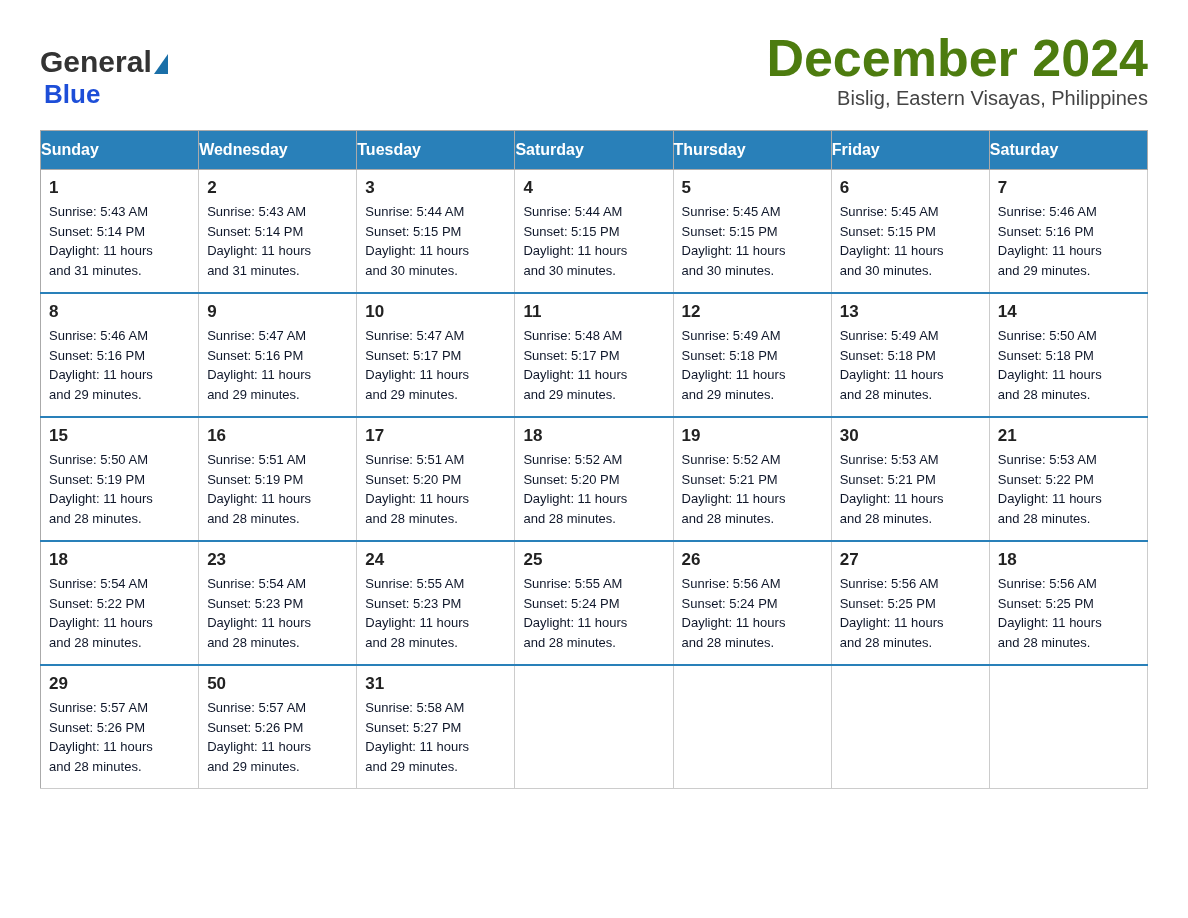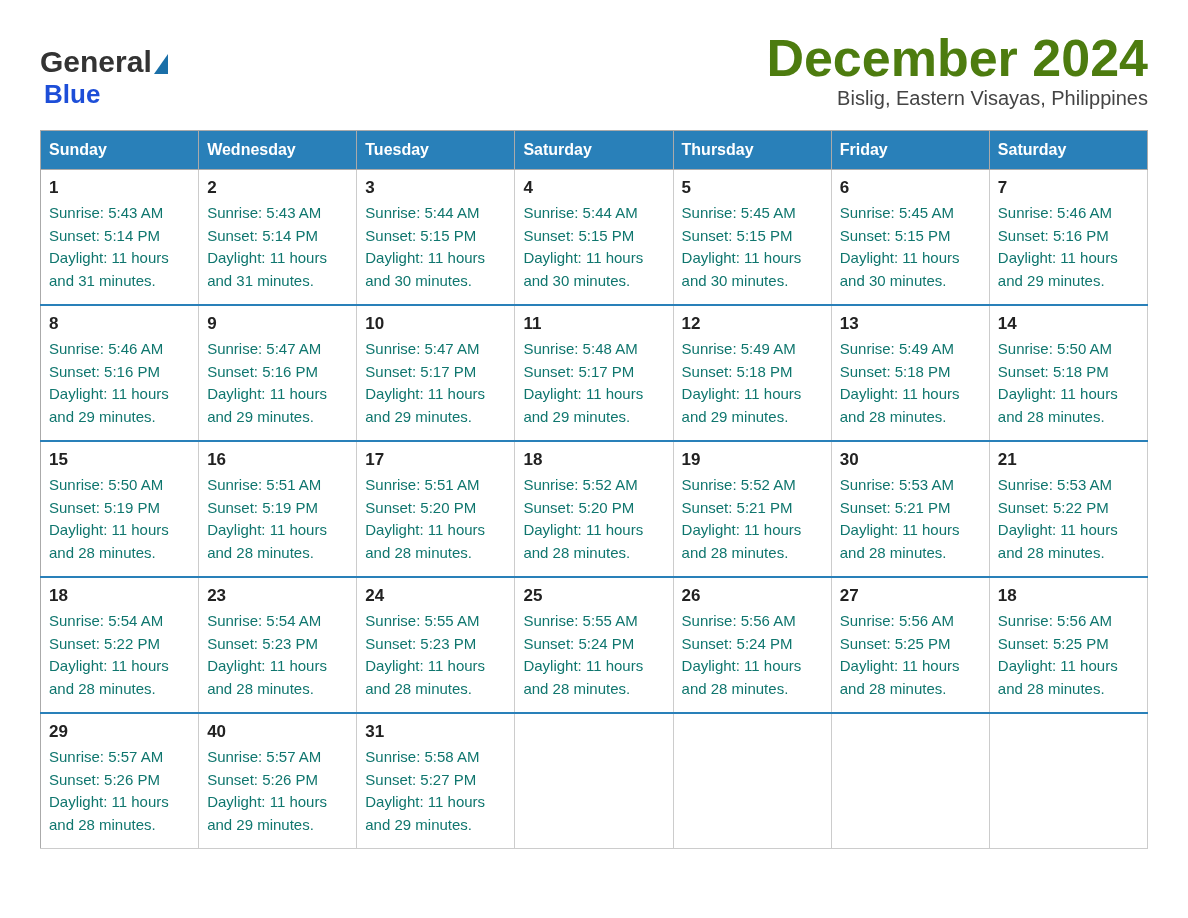--- a/index.html
+++ b/index.html
@@ -37,41 +37,41 @@
     .calendar {
       width: 100%;
       border-collapse: collapse;
       border: 1px solid #aaa;
     }
     .calendar th {
       background-color: #2980b9;
       color: #fff;
       font-size: 16px;
       font-weight: bold;
-      padding: 10px 8px;
+      padding: 10px 0;
       text-align: left;
       border: 1px solid #aaa;
     }
     .calendar td {
       vertical-align: top;
       border: 1px solid #ccc;
       padding: 8px 8px 12px 8px;
       width: 14.28%;
       min-height: 100px;
     }
     .day-number {
       font-size: 17px;
       font-weight: bold;
       color: #222;
       margin-bottom: 4px;
       display: block;
     }
     .day-info {
-      font-size: 15px;
-      color: #0f766e;
+      font-size: 13px;
+      color: #0f172a;
       line-height: 1.5;
     }
     .calendar tr td:first-child {
       border-left: 1px solid #aaa;
     }
     .row-separator td {
       border-top: 2px solid #2980b9;
     }
     .logo-row {
       display: flex;
@@ -255,21 +255,21 @@
           <span class="day-number">18</span>
           <div class="day-info">Sunrise: 5:56 AM<br>Sunset: 5:25 PM<br>Daylight: 11 hours<br>and 28 minutes.</div>
         </td>
       </tr>
       <tr class="row-separator">
         <td>
           <span class="day-number">29</span>
           <div class="day-info">Sunrise: 5:57 AM<br>Sunset: 5:26 PM<br>Daylight: 11 hours<br>and 28 minutes.</div>
         </td>
         <td>
-          <span class="day-number">40</span>
+          <span class="day-number">50</span>
           <div class="day-info">Sunrise: 5:57 AM<br>Sunset: 5:26 PM<br>Daylight: 11 hours<br>and 29 minutes.</div>
         </td>
         <td>
           <span class="day-number">31</span>
           <div class="day-info">Sunrise: 5:58 AM<br>Sunset: 5:27 PM<br>Daylight: 11 hours<br>and 29 minutes.</div>
         </td>
         <td></td>
         <td></td>
         <td></td>
         <td></td>

